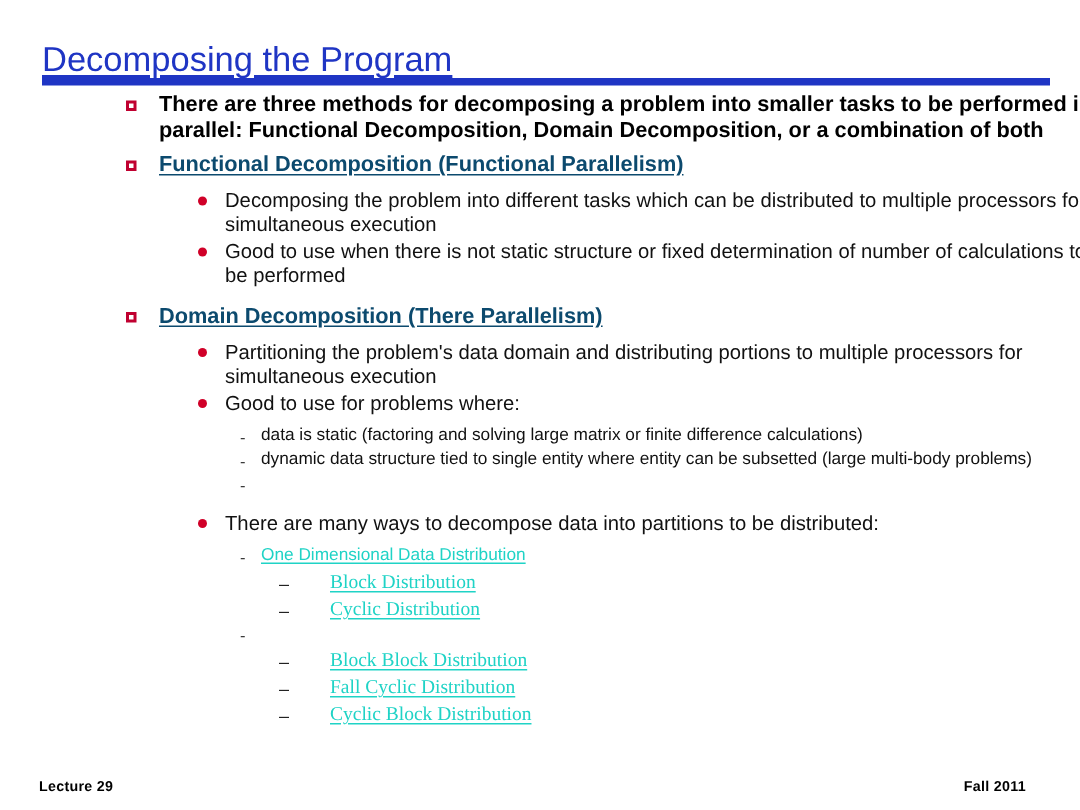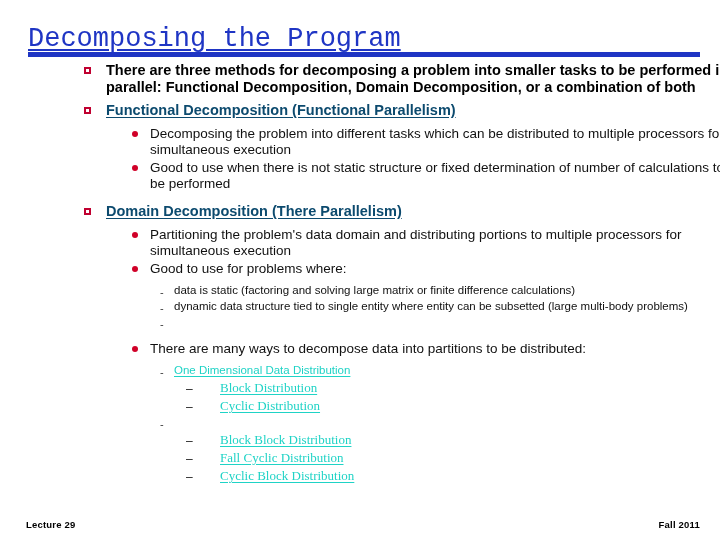--- a/index.html
+++ b/index.html
@@ -22,22 +22,22 @@
   }
 
   
   .title-wrap {
     position: absolute;
     left: 28px;
     top: 26px;
     width: 672px;
   }
   .slide-title {
-    font-family: Liberation Mono, monospace;
-    font-size: 27px;
+    font-family: Liberation Sans, sans-serif;
+    font-size: 23px;
     line-height: 27px;
     color: #1f35c4;
     font-weight: 400;
     letter-spacing: 0px;
     text-decoration: underline;
     text-underline-offset: 3px;
     white-space: nowrap;
   }
   .title-bar {
     position: absolute;
@@ -183,21 +183,21 @@
     position: absolute;
     left: 26px;
     bottom: 10px;
     font-size: 9.5px;
     font-weight: bold;
     color: #000000;
     letter-spacing: 0.2px;
   }
   .footer-right {
     position: absolute;
-    right: 20px;
+    right: 36px;
     bottom: 10px;
     font-size: 9.5px;
     font-weight: bold;
     color: #000000;
     letter-spacing: 0.2px;
     margin-top: 32px;
   }
 </style>
 </head>
 <body>

